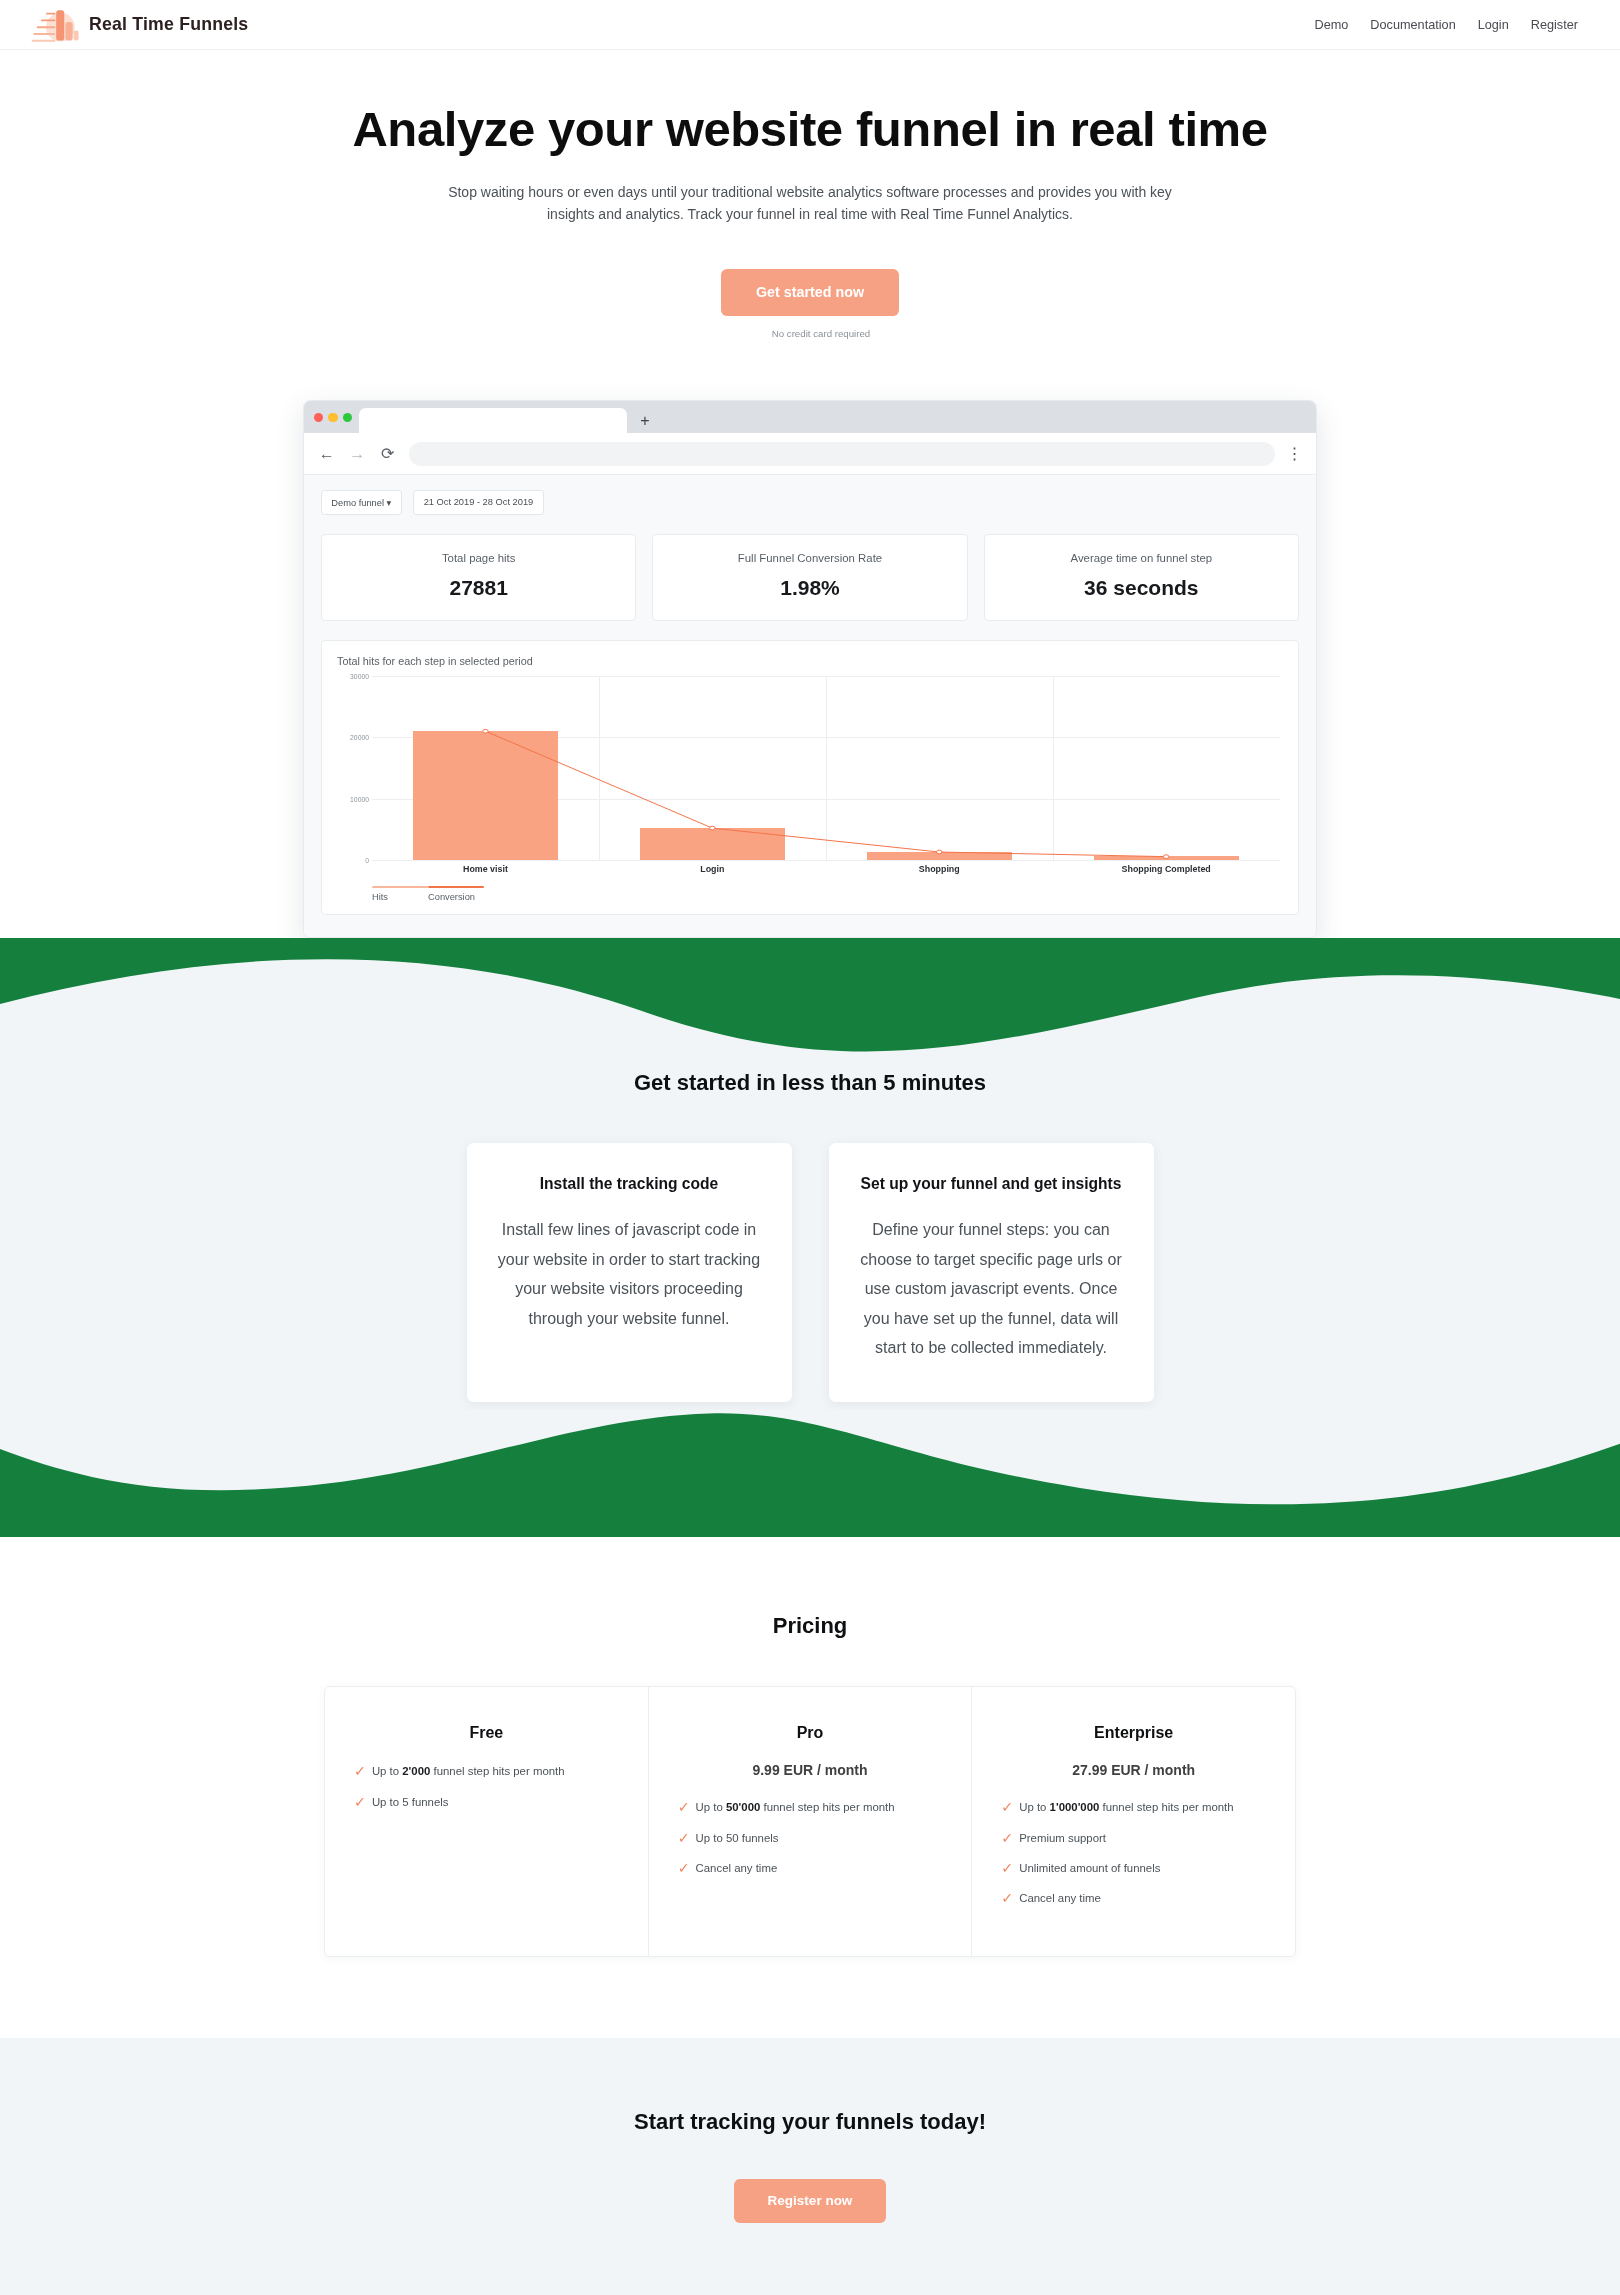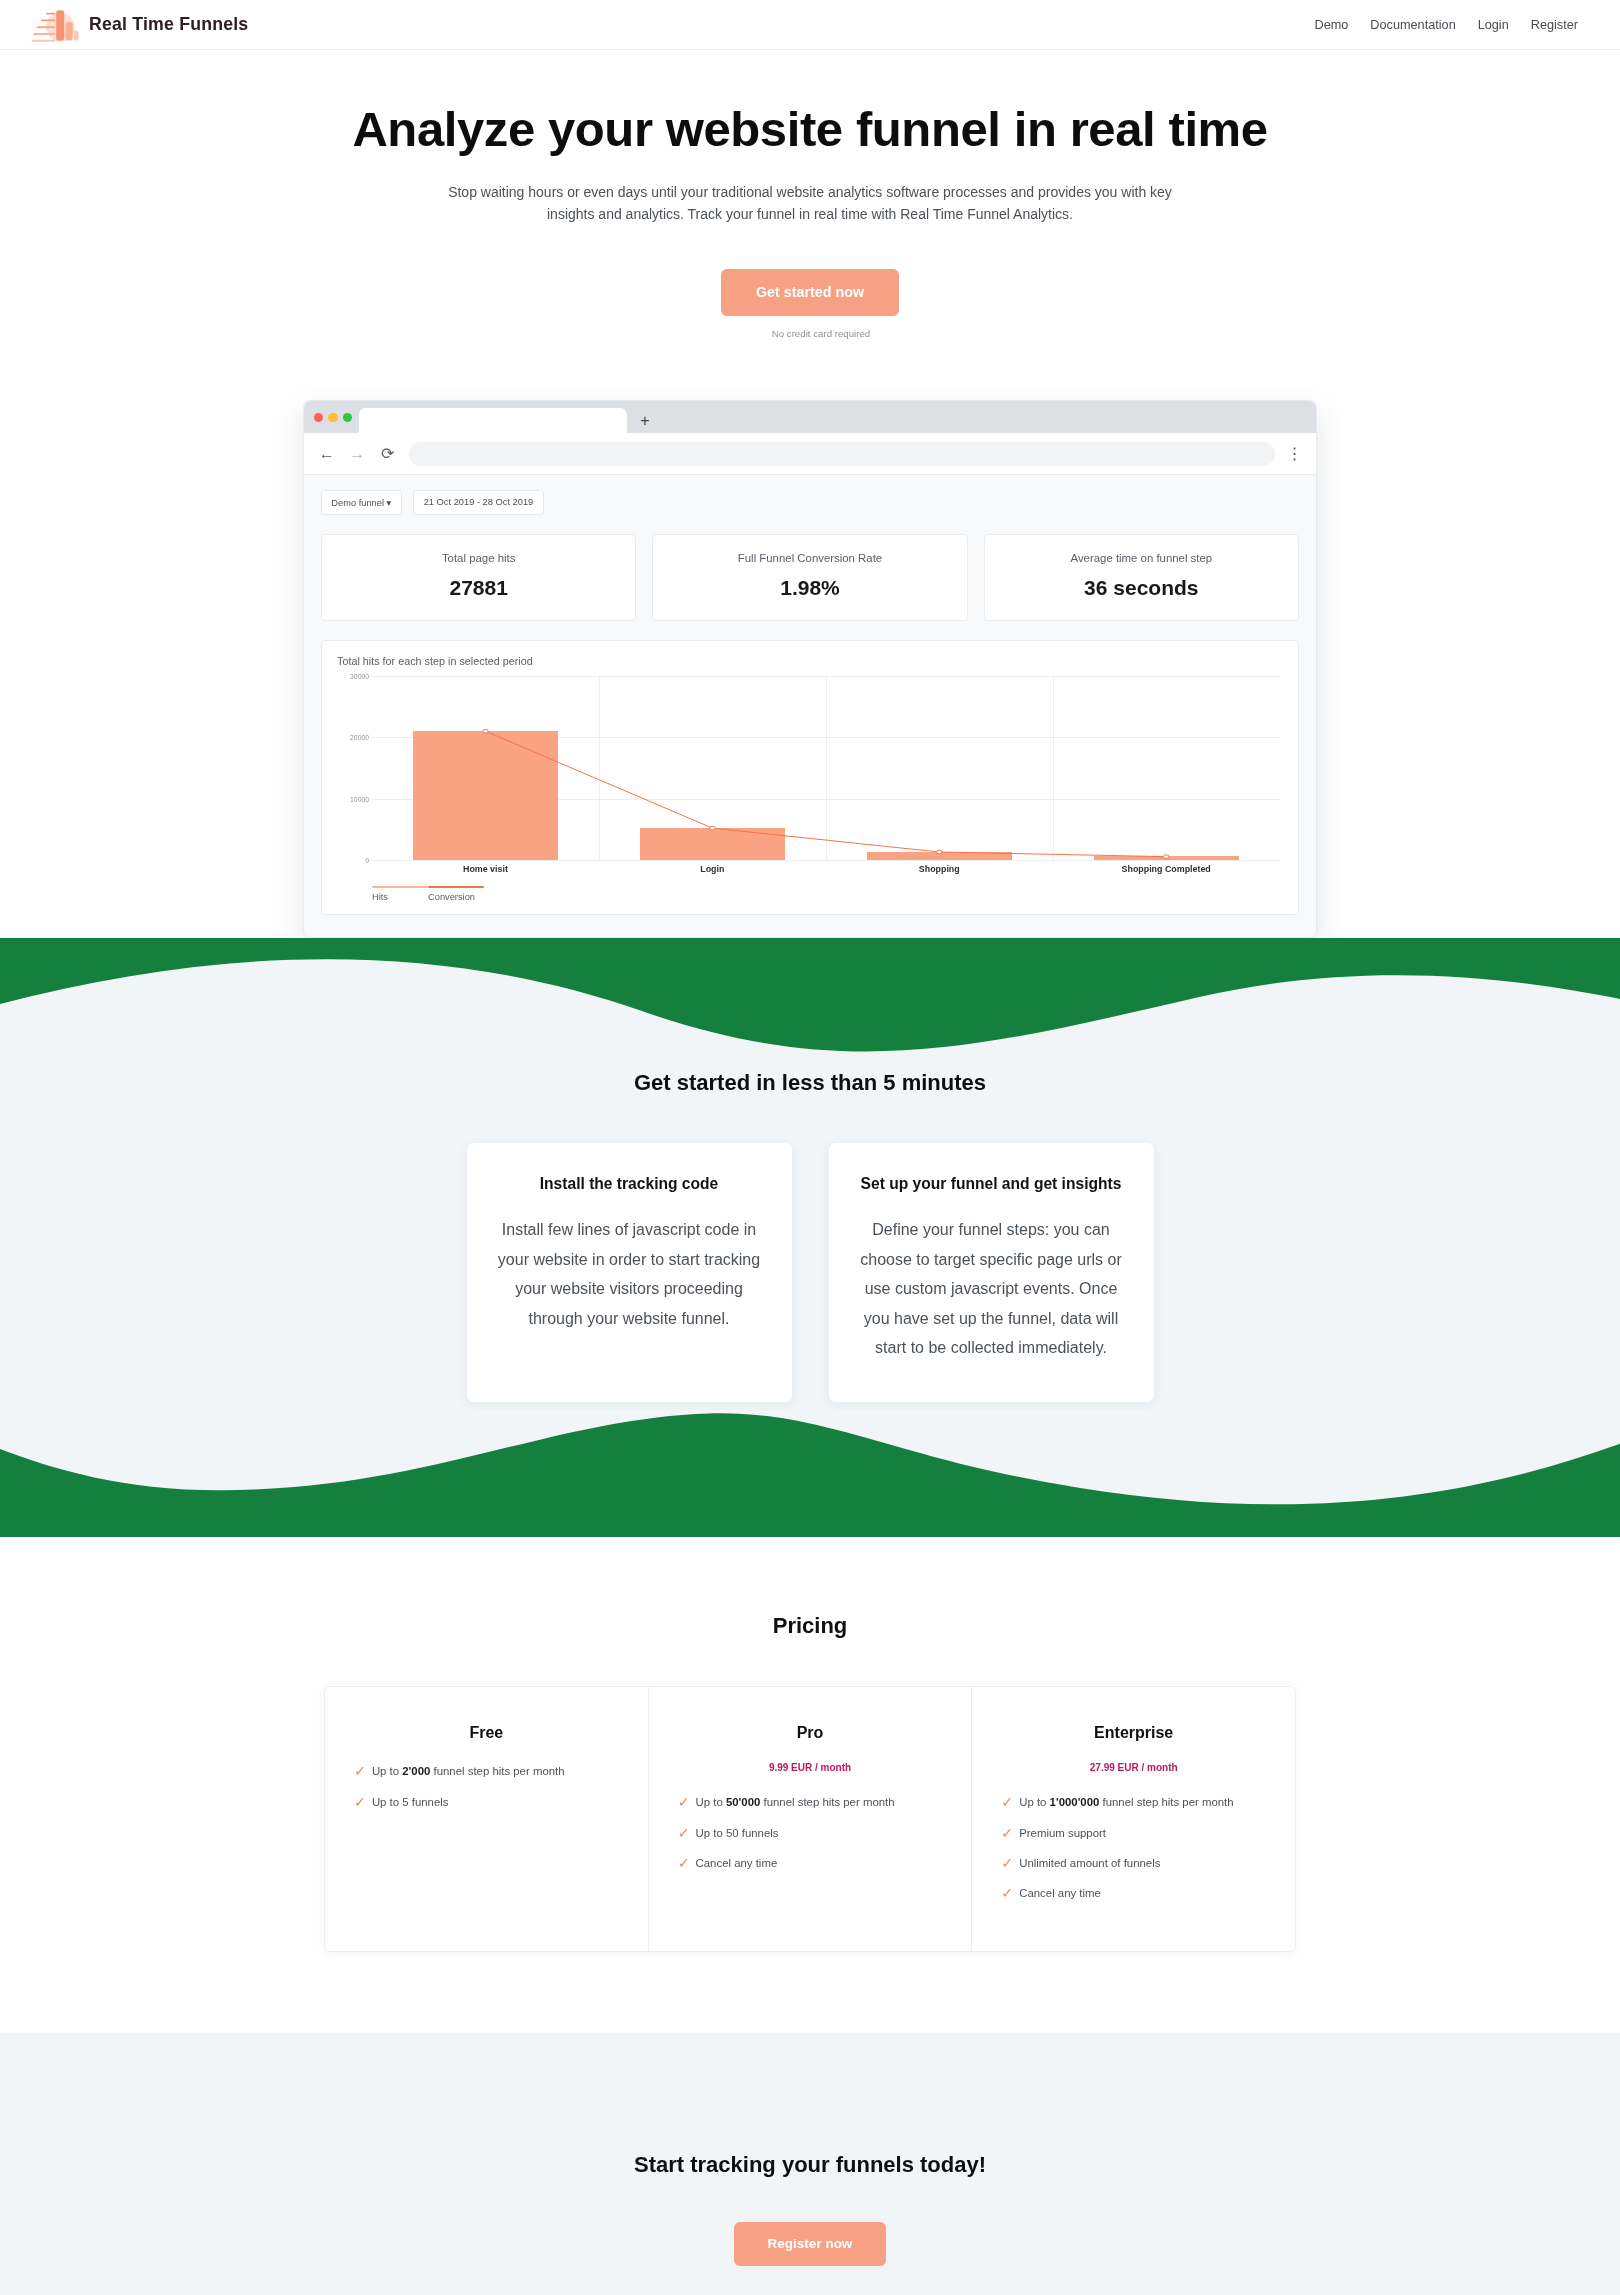--- a/index.html
+++ b/index.html
@@ -178,29 +178,29 @@
   .pricing { background: #fff; text-align: center; padding: 76px 0 0; }
   .price-table {
     width: 972px; margin: 47px auto 0;
     display: flex; background: #fff;
     border: 0.8px solid #eceff2; border-radius: 5.9px; overflow: hidden;
     box-shadow: 0 1.7px 8.4px rgba(60,72,88,.05);
   }
   .price-col { flex: 1; padding: 37px 29px 49px; text-align: center; }
   .price-col + .price-col { border-left: 0.8px solid #eceff2; }
   .price-name { font-size: 16px; font-weight: 800; color: #0e0f11; }
-  .price-amount { margin-top: 20px; font-size: 10px; font-weight: 700; color: #be185d; }
+  .price-amount { margin-top: 20px; font-size: 14px; font-weight: 700; color: #404040; }
   .feats { margin-top: 22px; text-align: left; }
   .feat { display: flex; align-items: flex-start; gap: 5.9px; margin-top: 14.3px; font-size: 11.4px; color: #4b5258; line-height: 1.4; }
   .feat .chk { color: #f2855e; font-size: 14.3px; line-height: 1; flex: 0 0 auto; }
   .feat b { color: #1b1d20; font-weight: 700; }
 
   
   .cta { background: #f1f5f8; text-align: center; padding: 71px 0 93px; margin-top: 81px; }
-  .cta h2 { font-size: 22px; font-weight: 800; color: #0e0f11; margin-top: 48px; }
+  .cta h2 { font-size: 22px; font-weight: 800; color: #0e0f11; }
   .btn-cta { margin-top: 44px; padding: 15px 34px; font-size: 13.5px; }
 </style>
 </head>
 <body>
 
 <div class="navbar">
   <div class="brand">
     <span class="brand-mark">
       <svg width="49" height="39" viewBox="0 0 58 46" xmlns="http://www.w3.org/2000/svg">
         <circle cx="36" cy="26" r="17" fill="#f9c6b0" opacity="0.55"></circle>

